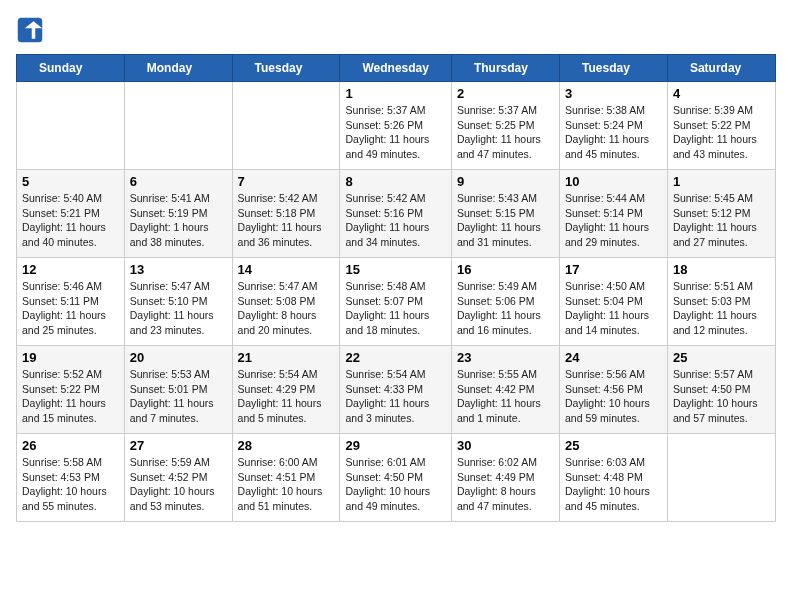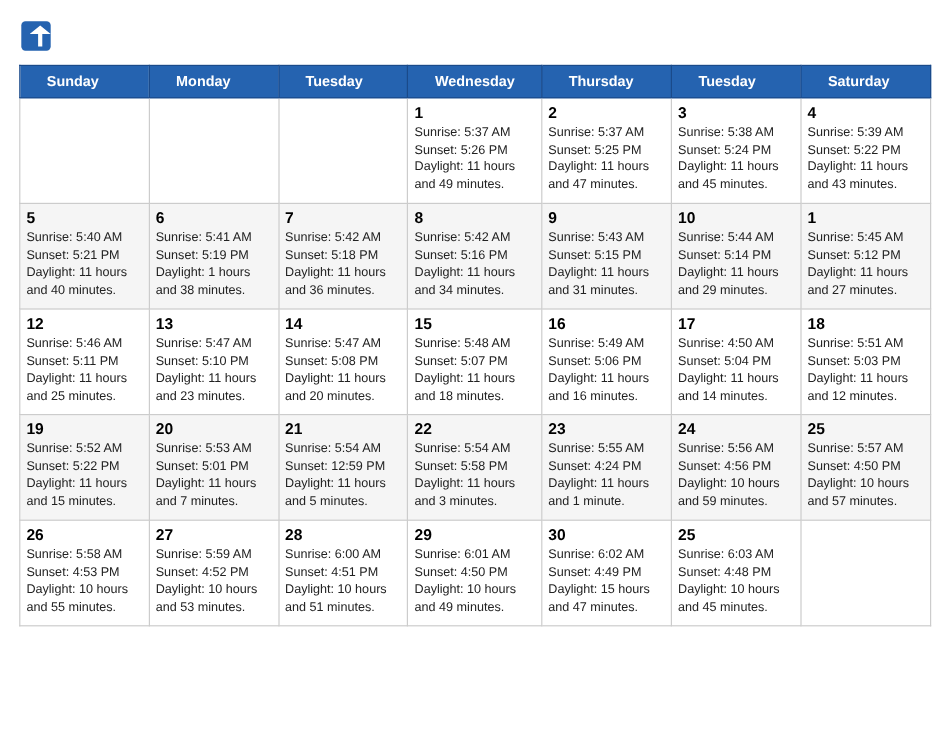--- a/index.html
+++ b/index.html
@@ -205,21 +205,21 @@
         <td>
           <div class="day-num">13</div>
           <div class="cell-text">Sunrise: 5:47 AM</div>
           <div class="cell-text">Sunset: 5:10 PM</div>
           <div class="cell-text">Daylight: 11 hours and 23 minutes.</div>
         </td>
         <td>
           <div class="day-num">14</div>
           <div class="cell-text">Sunrise: 5:47 AM</div>
           <div class="cell-text">Sunset: 5:08 PM</div>
-          <div class="cell-text">Daylight: 11 hours and 20 minutes.</div>
+          <div class="cell-text">Daylight: 8 hours and 20 minutes.</div>
         </td>
         <td>
           <div class="day-num">15</div>
           <div class="cell-text">Sunrise: 5:48 AM</div>
           <div class="cell-text">Sunset: 5:07 PM</div>
           <div class="cell-text">Daylight: 11 hours and 18 minutes.</div>
         </td>
         <td>
           <div class="day-num">16</div>
           <div class="cell-text">Sunrise: 5:49 AM</div>
@@ -248,33 +248,33 @@
         </td>
         <td>
           <div class="day-num">20</div>
           <div class="cell-text">Sunrise: 5:53 AM</div>
           <div class="cell-text">Sunset: 5:01 PM</div>
           <div class="cell-text">Daylight: 11 hours and 7 minutes.</div>
         </td>
         <td>
           <div class="day-num">21</div>
           <div class="cell-text">Sunrise: 5:54 AM</div>
-          <div class="cell-text">Sunset: 12:59 PM</div>
+          <div class="cell-text">Sunset: 4:29 PM</div>
           <div class="cell-text">Daylight: 11 hours and 5 minutes.</div>
         </td>
         <td>
           <div class="day-num">22</div>
           <div class="cell-text">Sunrise: 5:54 AM</div>
-          <div class="cell-text">Sunset: 5:58 PM</div>
+          <div class="cell-text">Sunset: 4:33 PM</div>
           <div class="cell-text">Daylight: 11 hours and 3 minutes.</div>
         </td>
         <td>
           <div class="day-num">23</div>
           <div class="cell-text">Sunrise: 5:55 AM</div>
-          <div class="cell-text">Sunset: 4:24 PM</div>
+          <div class="cell-text">Sunset: 4:42 PM</div>
           <div class="cell-text">Daylight: 11 hours and 1 minute.</div>
         </td>
         <td>
           <div class="day-num">24</div>
           <div class="cell-text">Sunrise: 5:56 AM</div>
           <div class="cell-text">Sunset: 4:56 PM</div>
           <div class="cell-text">Daylight: 10 hours and 59 minutes.</div>
         </td>
         <td>
           <div class="day-num">25</div>
@@ -305,21 +305,21 @@
         <td>
           <div class="day-num">29</div>
           <div class="cell-text">Sunrise: 6:01 AM</div>
           <div class="cell-text">Sunset: 4:50 PM</div>
           <div class="cell-text">Daylight: 10 hours and 49 minutes.</div>
         </td>
         <td>
           <div class="day-num">30</div>
           <div class="cell-text">Sunrise: 6:02 AM</div>
           <div class="cell-text">Sunset: 4:49 PM</div>
-          <div class="cell-text">Daylight: 15 hours and 47 minutes.</div>
+          <div class="cell-text">Daylight: 8 hours and 47 minutes.</div>
         </td>
         <td>
           <div class="day-num">25</div>
           <div class="cell-text">Sunrise: 6:03 AM</div>
           <div class="cell-text">Sunset: 4:48 PM</div>
           <div class="cell-text">Daylight: 10 hours and 45 minutes.</div>
         </td>
         <td class="empty-cell"></td>
       </tr>
     </tbody>

